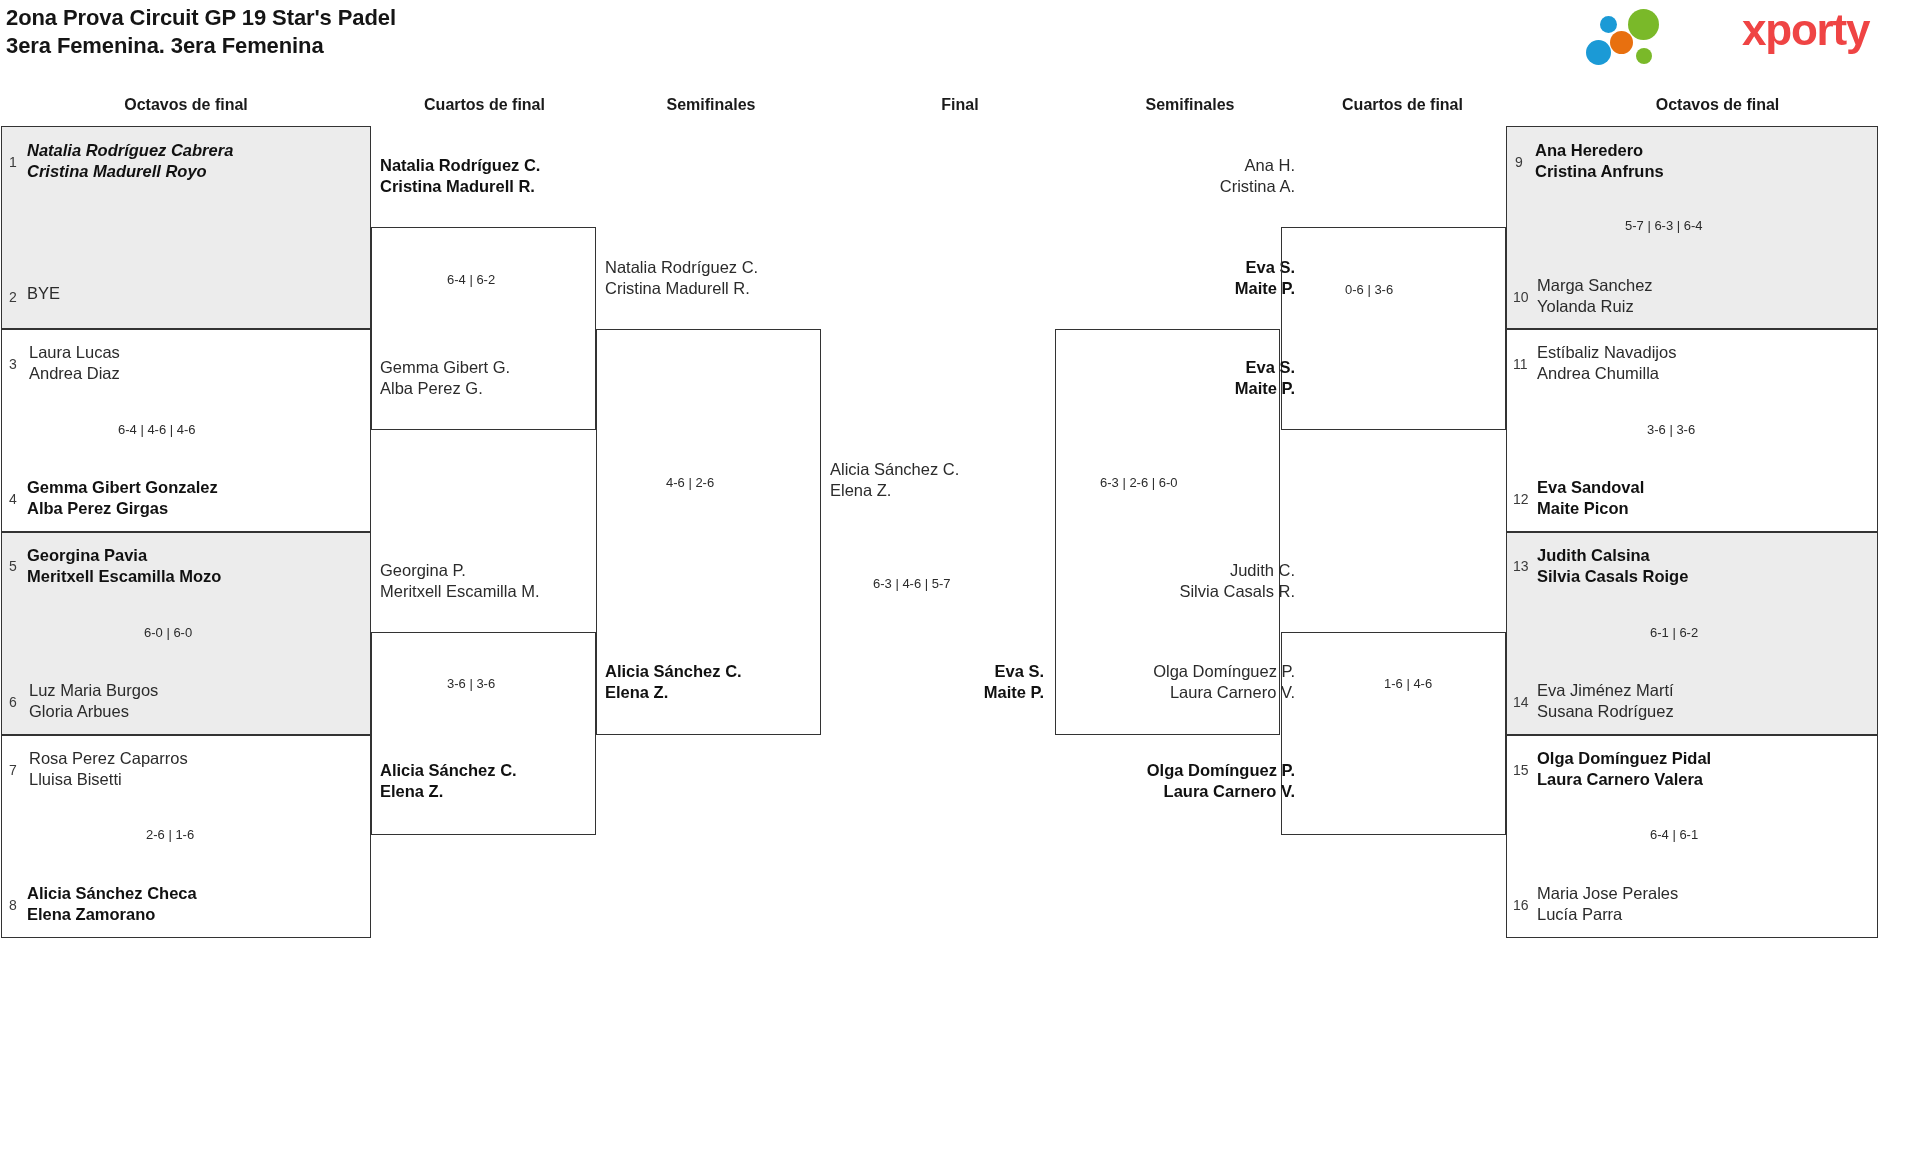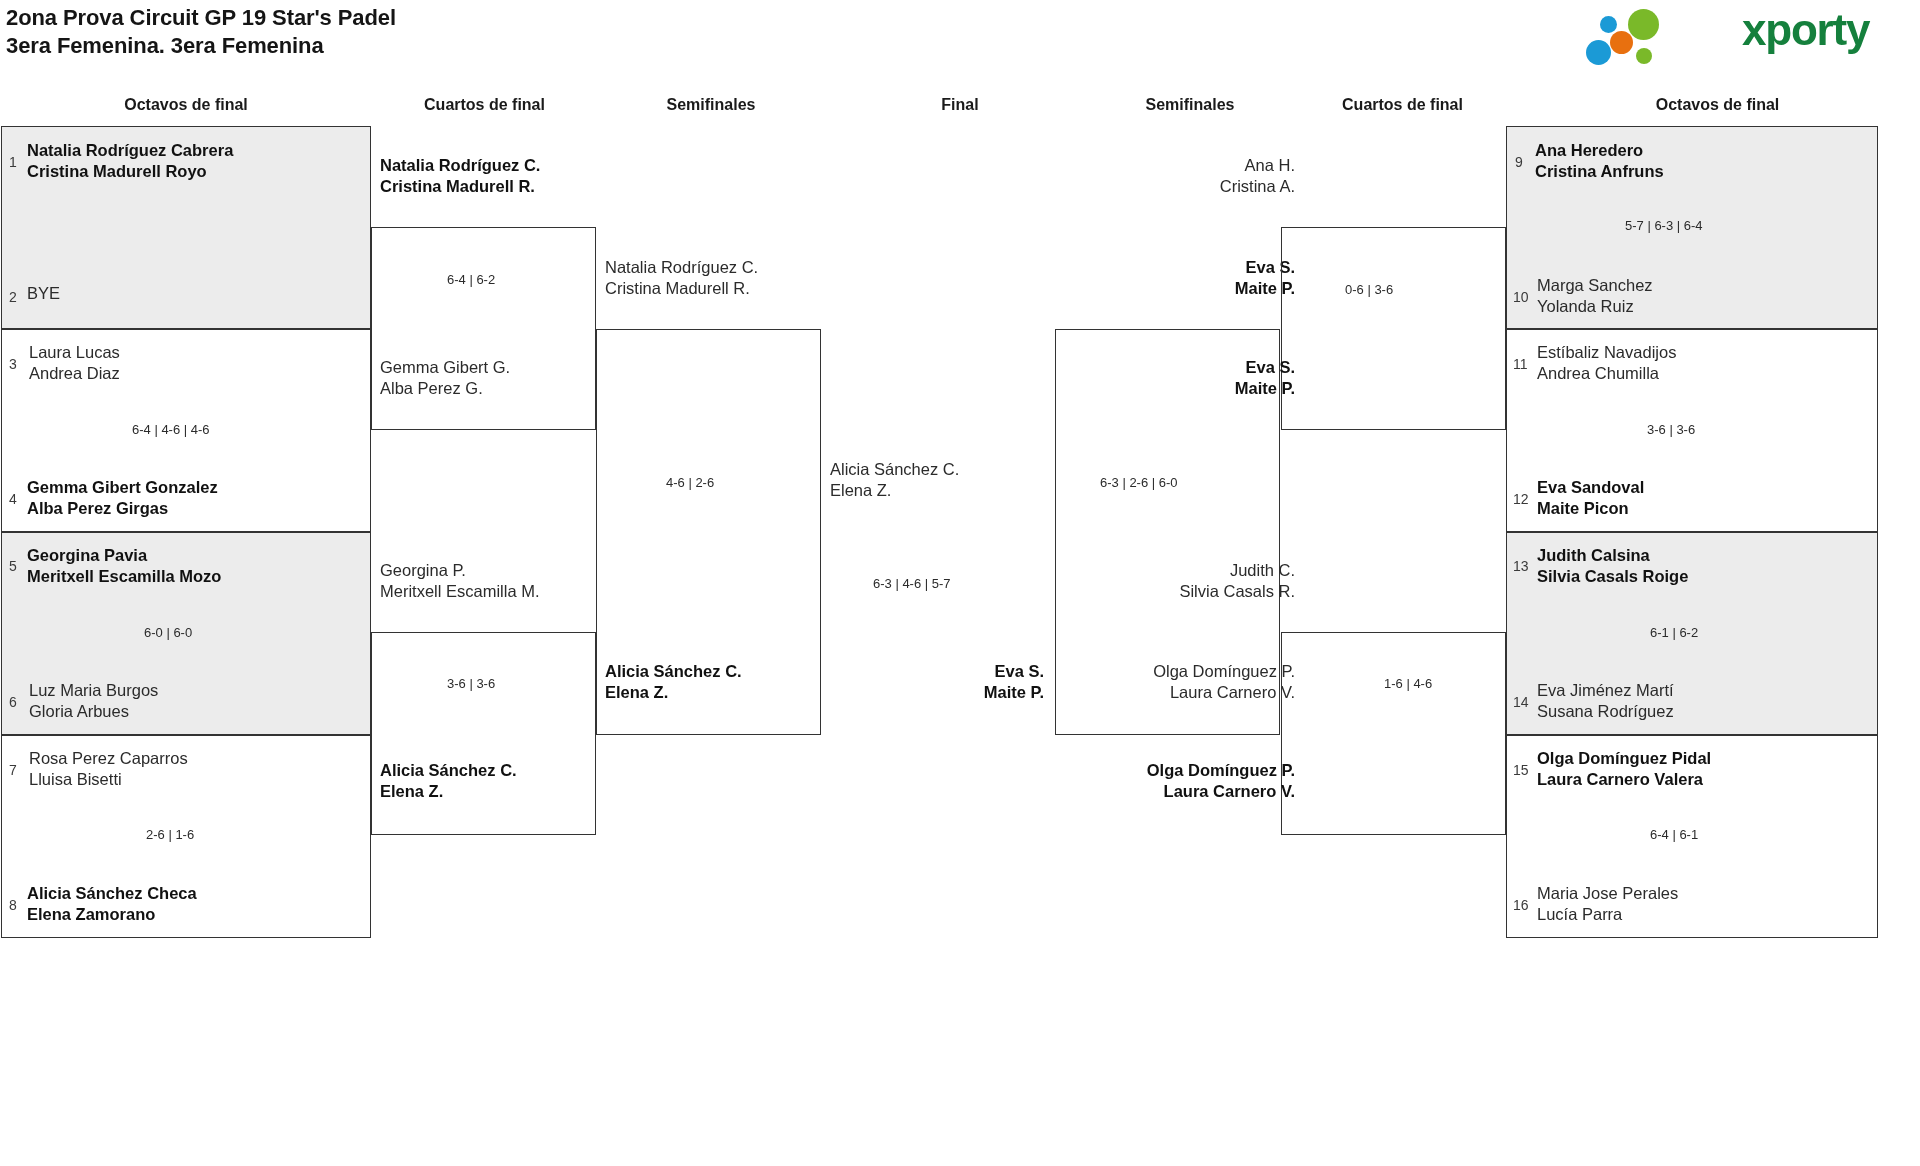--- a/index.html
+++ b/index.html
@@ -31,21 +31,21 @@
   #logo {
     position: absolute;
     right: 16px; top: 6px;
     width: 320px; height: 58px;
   }
   #logo .logo-text {
     position: absolute;
     left: 158px; top: 2px;
     font-size: 44px;
     font-weight: 700;
-    color: #15803d;
+    color: #ef4444;
     letter-spacing: -1.2px;
     line-height: 1;
   }
   #logo .dot { position: absolute; border-radius: 50%; }
 
   
   .round-title {
     position: absolute;
     top: 96px;
     font-size: 16px;
@@ -109,36 +109,36 @@
   <div class="round-title" style="left:0px;    width:372px;">Octavos de final</div>
   <div class="round-title" style="left:372px;  width:225px;">Cuartos de final</div>
   <div class="round-title" style="left:597px;  width:228px;">Semifinales</div>
   <div class="round-title" style="left:825px;  width:270px;">Final</div>
   <div class="round-title" style="left:1055px; width:270px;">Semifinales</div>
   <div class="round-title" style="left:1290px; width:225px;">Cuartos de final</div>
   <div class="round-title" style="left:1515px; width:405px;">Octavos de final</div>
 
   <div class="box shaded" style="left:1px; top:126px; width:370px; height:203px;"></div>
   <div class="seed" style="left:9px; top:155px;">1</div>
-  <div class="slot winner" style="left:27px; top:140px;">
+  <div class="slot winner" style="left:27px; top:140px;font-style:italic;">
     <span class="ln">Natalia Rodríguez Cabrera</span>
     <span class="ln">Cristina Madurell Royo</span>
   </div>
   <div class="seed" style="left:9px; top:290px;">2</div>
   <div class="slot" style="left:27px; top:283px;">
     <span class="ln">BYE</span>
   </div>
 
   <div class="box nofill" style="left:1px; top:329px; width:370px; height:203px;"></div>
   <div class="seed" style="left:9px; top:357px;">3</div>
   <div class="slot" style="left:29px; top:342px;">
     <span class="ln">Laura Lucas</span>
     <span class="ln">Andrea Diaz</span>
   </div>
-  <div class="score" style="left:132px; top:422px;">6-4 | 4-6 | 4-6</div>
+  <div class="score" style="left:118px; top:422px;">6-4 | 4-6 | 4-6</div>
   <div class="seed" style="left:9px; top:492px;">4</div>
   <div class="slot winner" style="left:27px; top:477px;">
     <span class="ln">Gemma Gibert Gonzalez</span>
     <span class="ln">Alba Perez Girgas</span>
   </div>
 
   <div class="box shaded" style="left:1px; top:532px; width:370px; height:203px;"></div>
   <div class="seed" style="left:9px; top:559px;">5</div>
   <div class="slot winner" style="left:27px; top:545px;">
     <span class="ln">Georgina Pavia</span>

